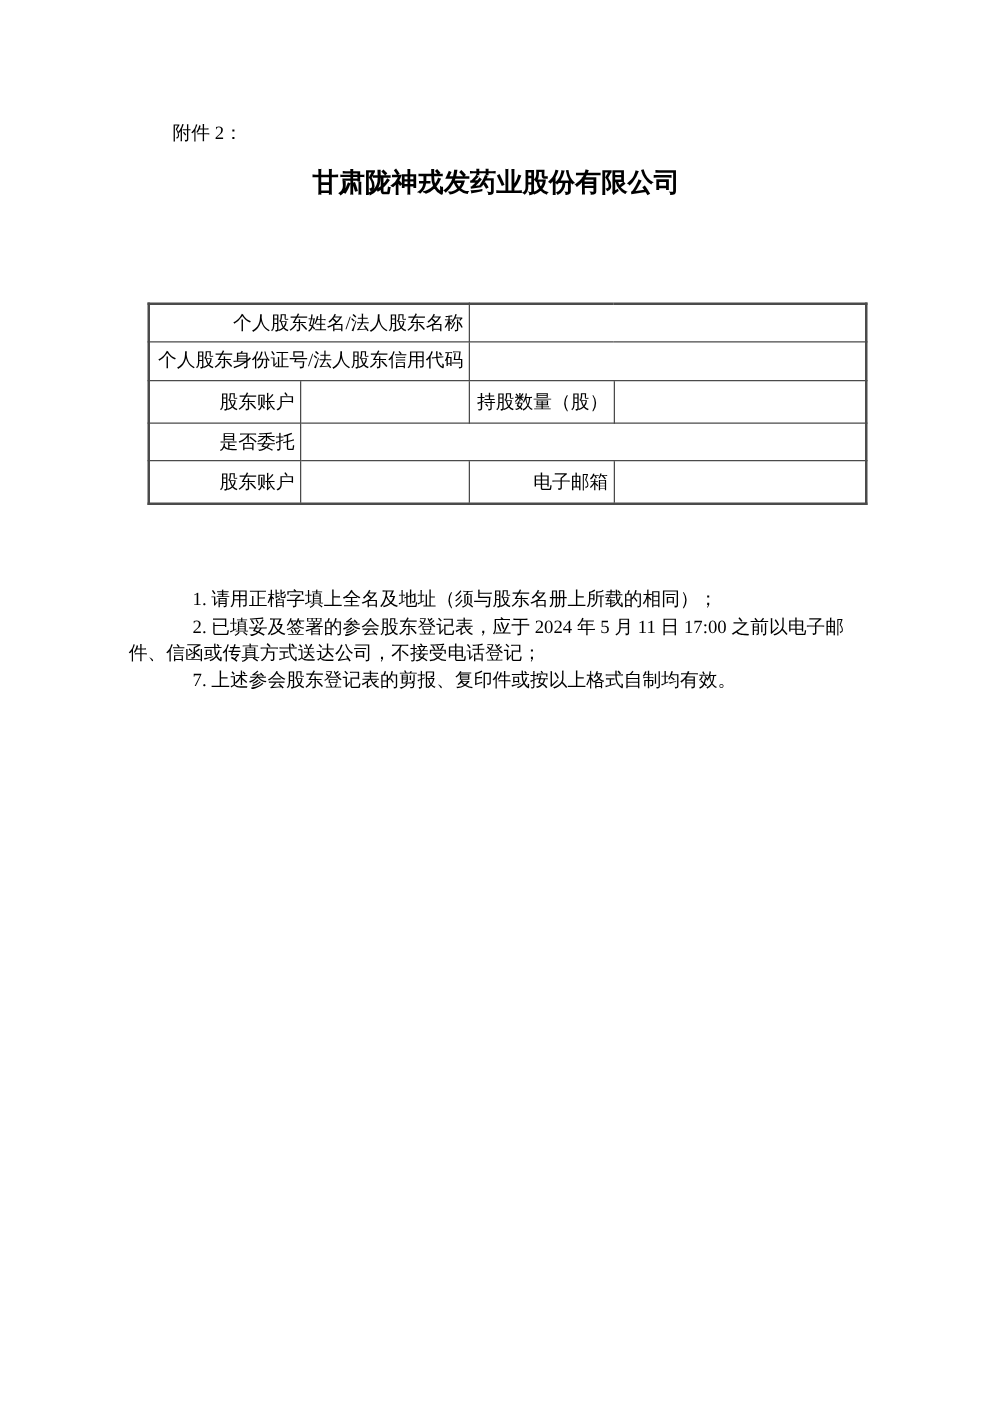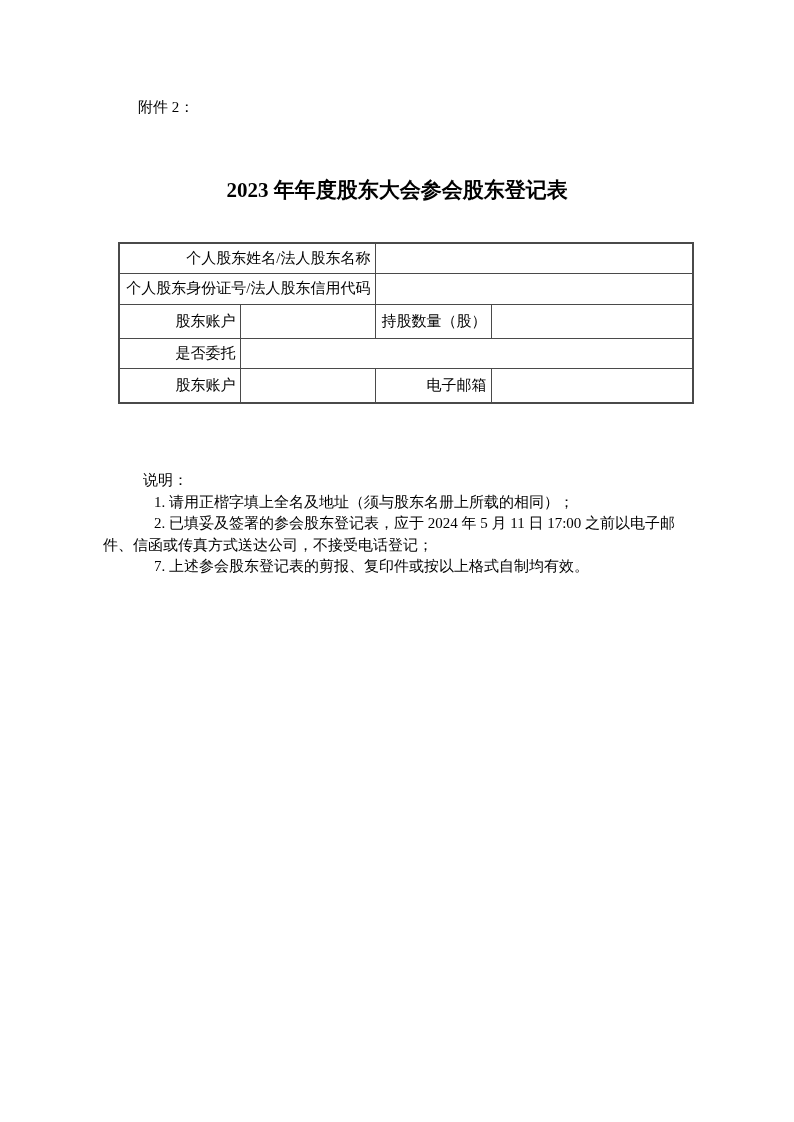--- a/index.html
+++ b/index.html
@@ -64,22 +64,22 @@
   .notes .heading { text-indent: 40px; }
   .notes .item { text-indent: 51px; }
 </style>
 </head>
 <body>
 
 <div class="page">
 
   <div class="attachment-label">附件 2：</div>
 
+  <div class="doc-title line1">甘肃陇神戎发药业股份有限公司</div>
 
-  <div class="doc-title line2">2023 年年度股东大会参会股东登记表</div>
 
   <table class="form-table">
     <colgroup>
       <col style="width:121px">
       <col style="width:135px">
       <col style="width:116px">
       <col style="width:202px">
     </colgroup>
     <tbody>
       <tr class="r1">
@@ -103,19 +103,18 @@
       <tr class="r6">
         <td>股东账户</td>
         <td></td>
         <td>电子邮箱</td>
         <td></td>
       </tr>
     </tbody>
   </table>
 
   <div class="notes">
-    <p class="heading">说明：</p>
     <p class="item">1. 请用正楷字填上全名及地址（须与股东名册上所载的相同）；</p>
     <p class="item">2. 已填妥及签署的参会股东登记表，应于 2024 年 5 月 11 日 17:00 之前以电子邮件、信函或传真方式送达公司，不接受电话登记；</p>
     <p class="item">7. 上述参会股东登记表的剪报、复印件或按以上格式自制均有效。</p>
   </div>
 
 </div>
 
 </body></html>

